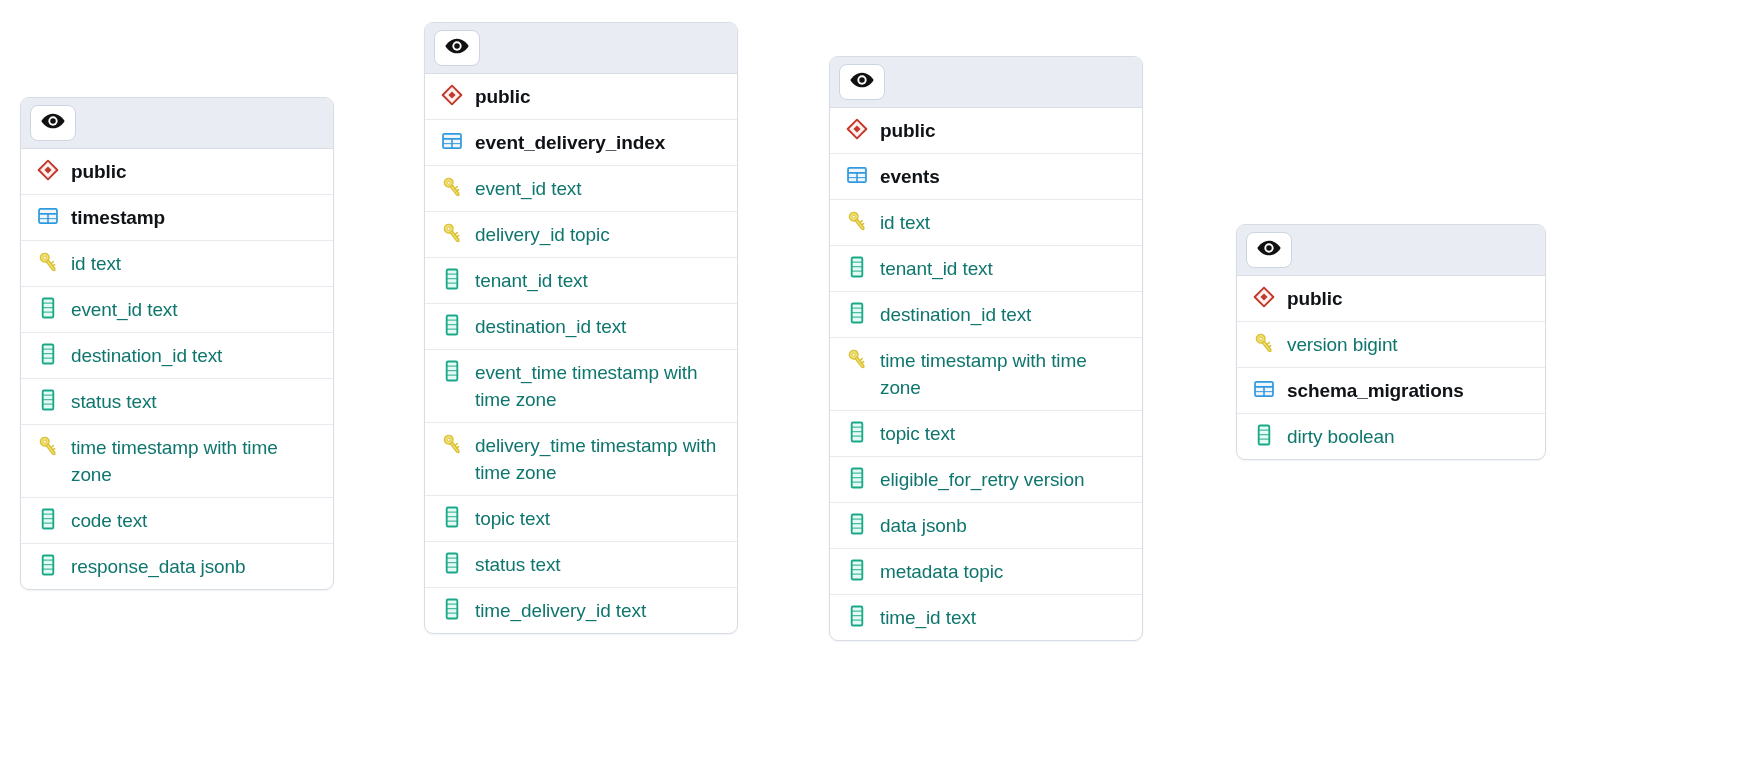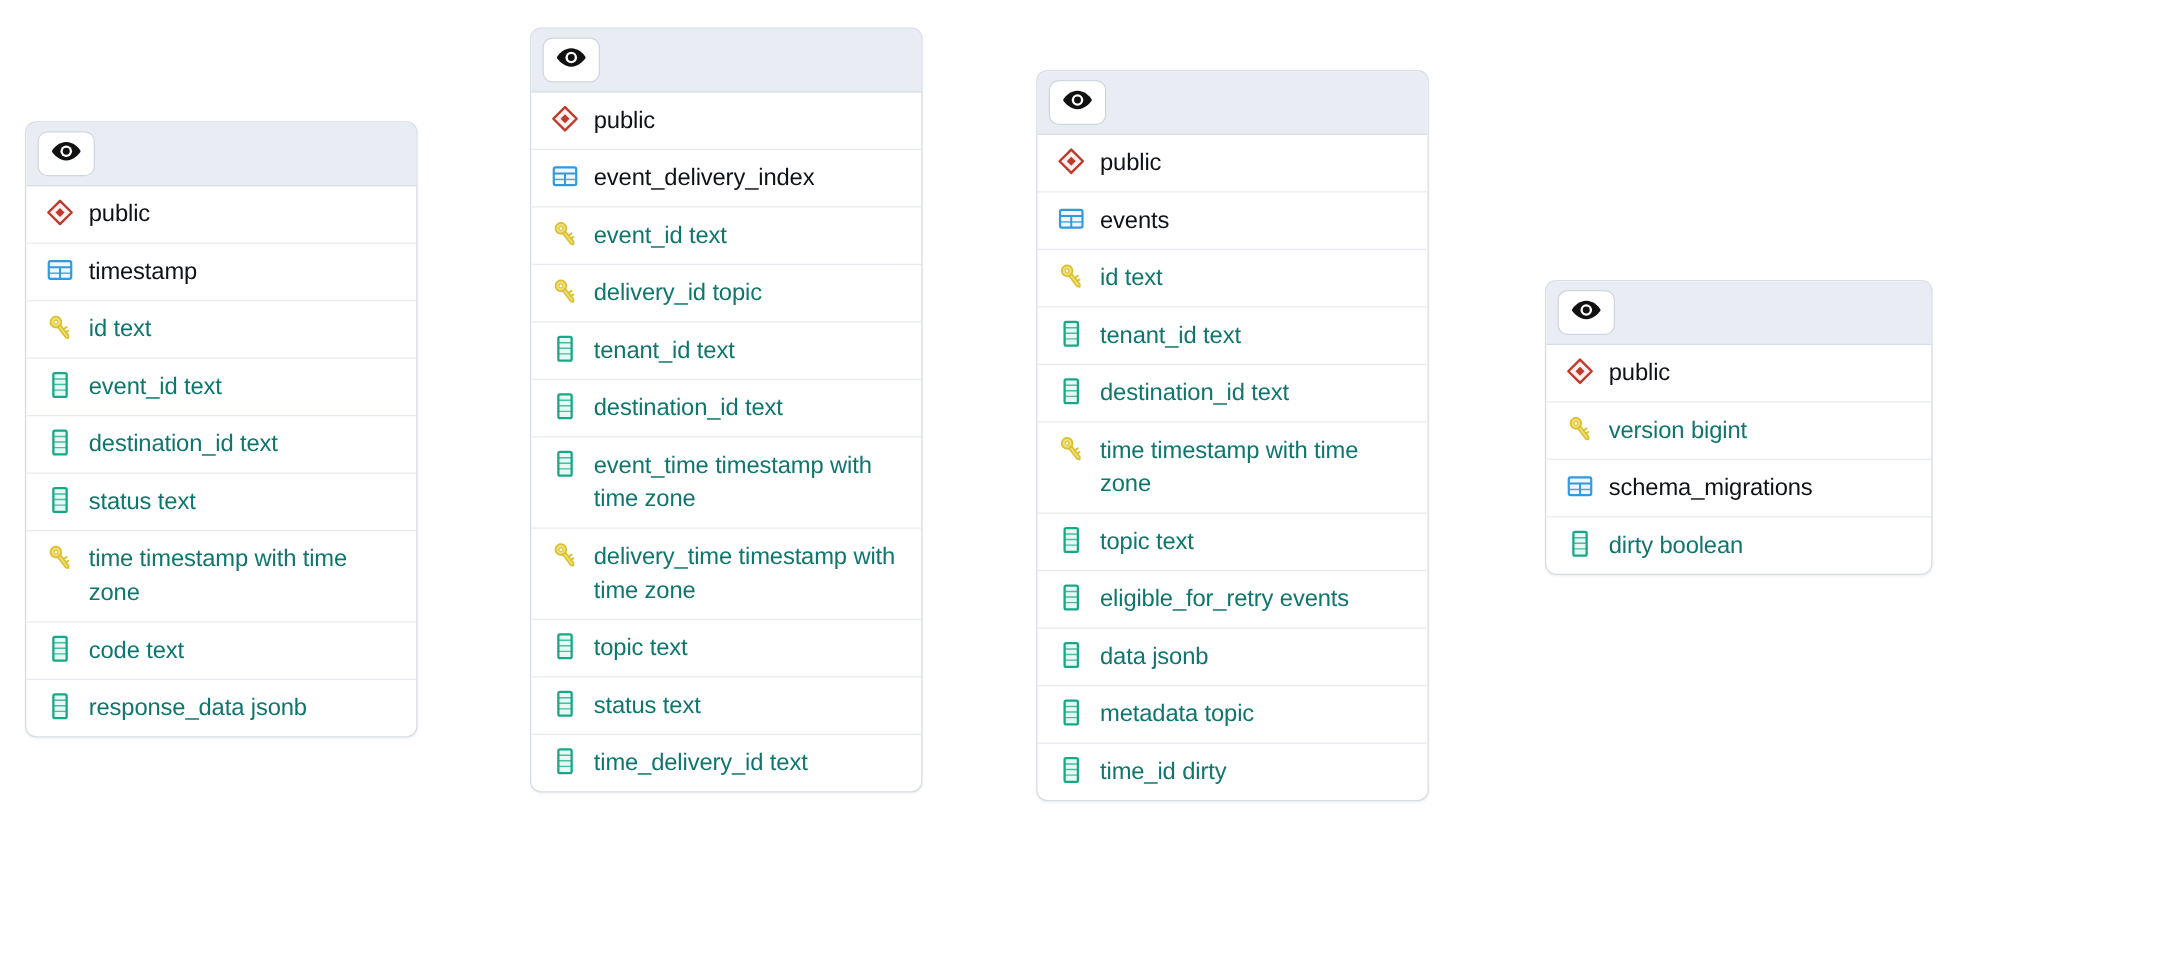--- a/index.html
+++ b/index.html
@@ -65,21 +65,21 @@
   .row-label {
     font-size: 19px;
     line-height: 27px;
     color: #0f766e;
     letter-spacing: -0.1px;
     word-break: break-word;
     padding-top: 0px;
   }
   .row.schema .row-label,
   .row.tablename .row-label {
-    font-weight: 400;
+    font-weight: 700;
     color: #0f1216;
   }
   .row.column .row-label { font-weight: 400; }
 </style>
 </head>
 <body>
 
 <div id="canvas">
     <div class="table-card" style="left: 20px; top: 97px; width: 314px;">
       <div class="card-header">
@@ -397,21 +397,21 @@
         </span>
         <span class="row-label">topic text</span>
       </div>
       <div class="row column">
         <span class="row-icon">
           <svg width="20" height="22" viewBox="0 0 18 24" aria-hidden="true">
             <rect x="3.2" y="1.6" width="11.6" height="20.8" rx="1.5" fill="#e6faf4" stroke="#18a888" stroke-width="2"></rect>
             <path d="M3.2 6.7h11.6M3.2 11.6h11.6M3.2 16.5h11.6" stroke="#18a888" stroke-width="1.25" opacity="0.75"></path>
           </svg>
         </span>
-        <span class="row-label">eligible_for_retry events</span>
+        <span class="row-label">eligible_for_retry version</span>
       </div>
       <div class="row column">
         <span class="row-icon">
           <svg width="20" height="22" viewBox="0 0 18 24" aria-hidden="true">
             <rect x="3.2" y="1.6" width="11.6" height="20.8" rx="1.5" fill="#e6faf4" stroke="#18a888" stroke-width="2"></rect>
             <path d="M3.2 6.7h11.6M3.2 11.6h11.6M3.2 16.5h11.6" stroke="#18a888" stroke-width="1.25" opacity="0.75"></path>
           </svg>
         </span>
         <span class="row-label">data jsonb</span>
       </div>
@@ -424,21 +424,21 @@
         </span>
         <span class="row-label">metadata topic</span>
       </div>
       <div class="row column">
         <span class="row-icon">
           <svg width="20" height="22" viewBox="0 0 18 24" aria-hidden="true">
             <rect x="3.2" y="1.6" width="11.6" height="20.8" rx="1.5" fill="#e6faf4" stroke="#18a888" stroke-width="2"></rect>
             <path d="M3.2 6.7h11.6M3.2 11.6h11.6M3.2 16.5h11.6" stroke="#18a888" stroke-width="1.25" opacity="0.75"></path>
           </svg>
         </span>
-        <span class="row-label">time_id dirty</span>
+        <span class="row-label">time_id text</span>
       </div>
     </div>
     <div class="table-card" style="left: 1236px; top: 224px; width: 310px;">
       <div class="card-header">
         <div class="eye-btn">
           <span><svg width="26" height="26" viewBox="0 0 24 24" aria-hidden="true">
               <path d="M12 5.2C6.9 5.2 3 9.2 1.6 11.4c-.25.4-.25.8 0 1.2C3 14.8 6.9 18.8 12 18.8s9-4 10.4-6.2c.25-.4.25-.8 0-1.2C21 9.2 17.1 5.2 12 5.2z" fill="#111111"></path>
               <circle cx="12" cy="12" r="4.3" fill="#ffffff"></circle>
               <circle cx="12" cy="12" r="2.55" fill="#111111"></circle>
             </svg></span>

